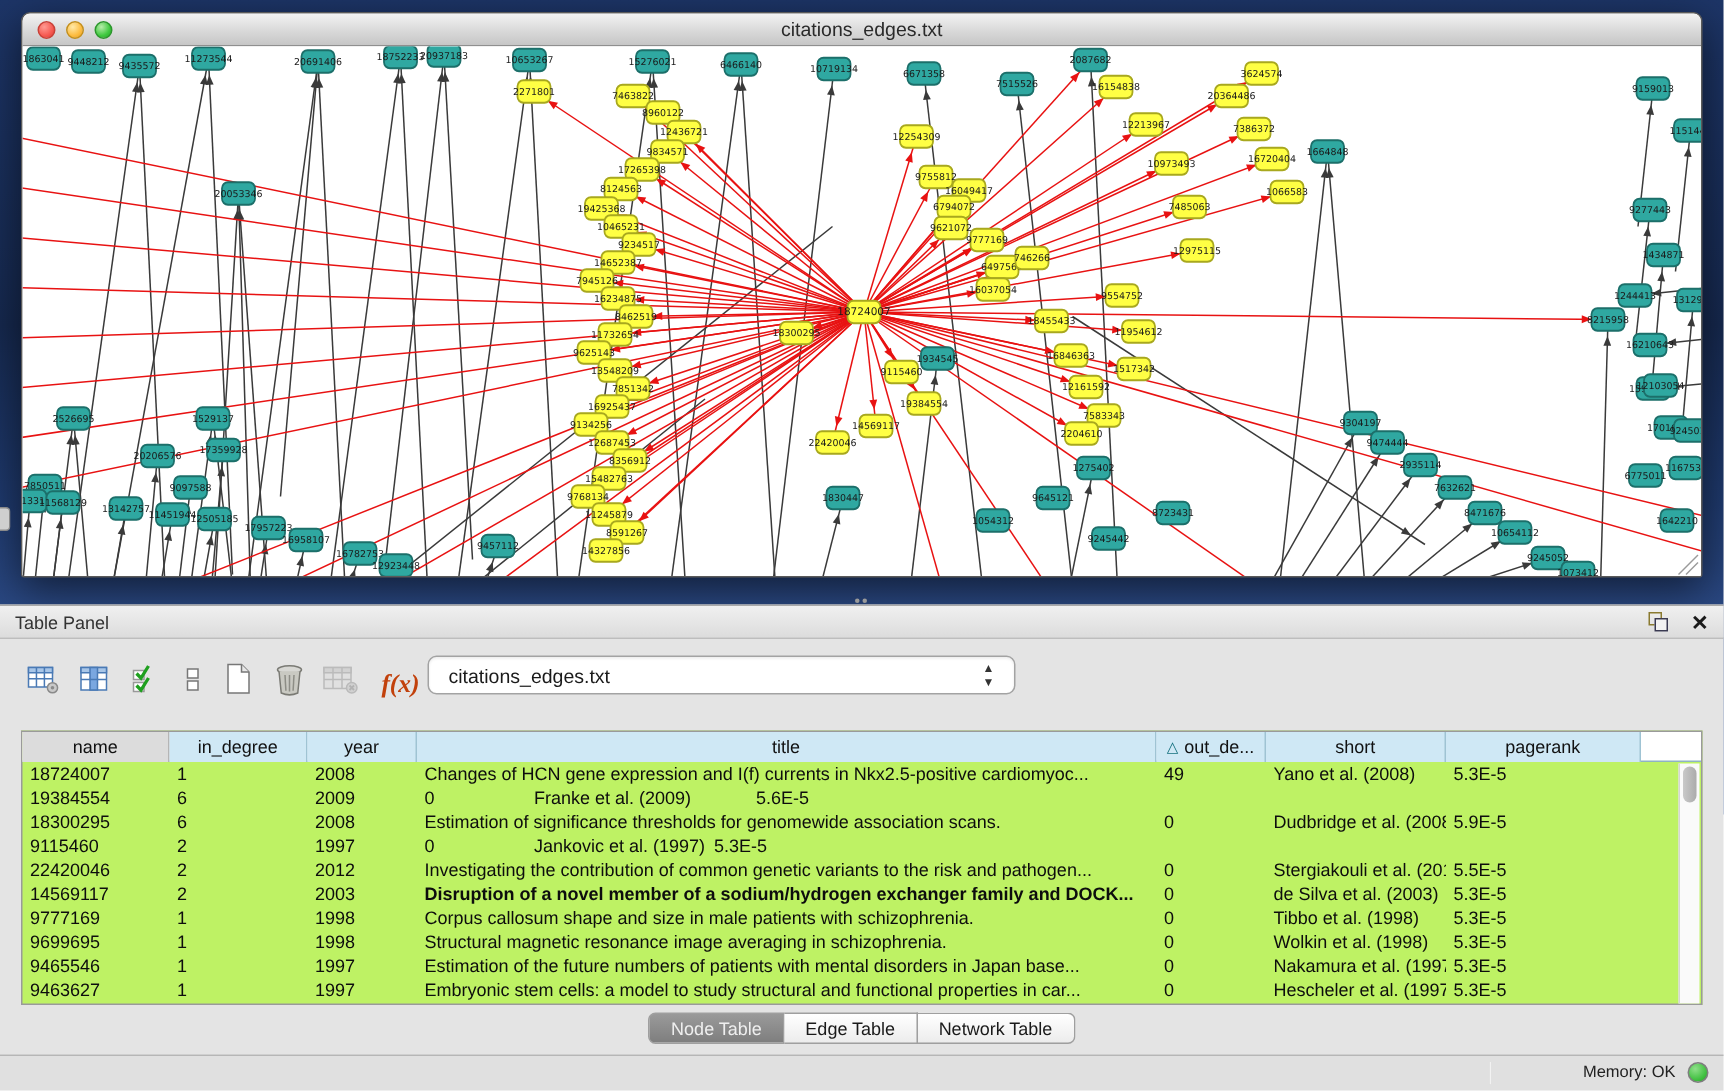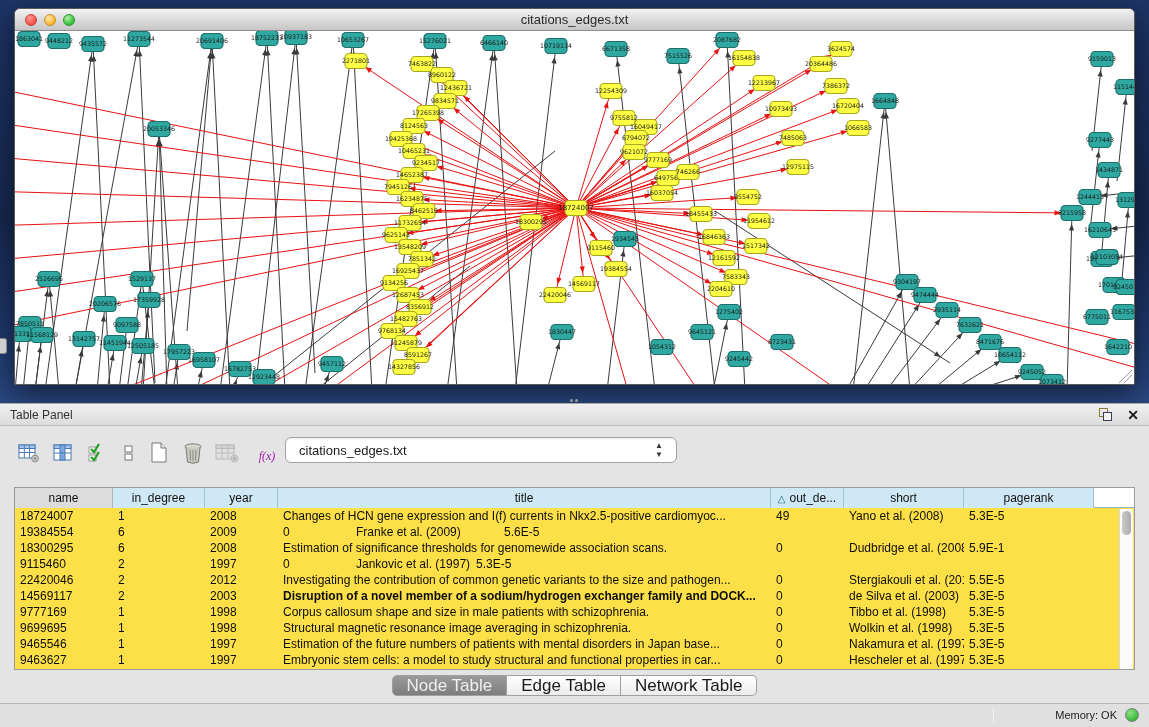--- a/index.html
+++ b/index.html
@@ -41,45 +41,45 @@
   #panel-header .ph-title { position:absolute; left:10px; top:4px; font-size:12px; color:#333; }
   #float-btn { position:absolute; right:36px; top:4px; width:14px; height:14px; cursor:default; }
   #float-btn .sq-back { position:absolute; left:0; top:0; width:9px; height:9px; border:1.5px solid #8a7a30; background:transparent; }
   #float-btn .sq-front { position:absolute; left:4px; top:4px; width:9px; height:9px; border:1.5px solid #3a3a52; background:#f2f2f2; }
   #close-btn { position:absolute; right:10px; top:2px; font-size:14px; font-weight:bold; color:#1a1a1a; line-height:18px; }
 
   
   #toolbar { position:absolute; left:0; top:30px; width:1149px; height:38px; }
   .tbtn { position:absolute; top:4px; width:26px; height:28px; background:transparent; border:none; }
   .tbtn svg { display:block; margin:2px auto 0; }
-  #fx-btn { font-family:"Liberation Serif",serif; font-style:italic; font-weight:normal; font-size:12px; color:#a21caf; }
+  #fx-btn { font-family:"Liberation Serif",serif; font-style:italic; font-weight:bold; font-size:17px; color:#c2410c; }
   #table-combo { position:absolute; left:285px; top:3px; width:392px; height:26px; background:#fff;
     border:1px solid #a3a3a3; border-radius:6px; box-shadow:inset 0 1px 2px rgba(0,0,0,.08); }
   #table-combo .combo-text { position:absolute; left:13px; top:5px; font-size:13px; color:#1a1a1a; }
   #table-combo .combo-arrows { position:absolute; right:13px; top:3px; font-size:8px; color:#333; line-height:9px; text-align:center; }
 
   
-  #grid-wrap { position:absolute; left:14px; top:83px; width:1121px; height:183px; background:#fde047;
+  #grid-wrap { position:absolute; left:14px; top:83px; width:1121px; height:183px; background:#bef264;
     border:1px solid #9a9a9a; }
   #grid-header { position:relative; height:20px; border-bottom:1px solid #8fb3c4; background:#fff; display:flex; }
   .hcell { height:20px; background:#cfe8f5; border-right:1px solid #9fc3d3; font-size:12px; color:#111;
     display:flex; align-items:center; justify-content:center; overflow:hidden; white-space:nowrap; flex:0 0 auto; }
   .hcell.gray { background:#dcdcdc; border-right:1px solid #b5b5b5; }
   .hcell .sortglyph { color:#14707e; font-size:10px; margin-right:4px; }
   #grid-body { position:relative; }
   .trow { display:flex; height:16px; align-items:center; }
   .tcell { font-size:12px; color:#0d0d0d; white-space:nowrap; overflow:hidden; padding-left:5px; flex:0 0 auto; }
   #vscroll { position:absolute; right:1px; top:21px; width:14px; height:160px; background:#fafafa;
     border-left:1px solid #d5d5d5; }
   #vscroll .thumb { position:absolute; left:2px; top:2px; width:9px; height:24px; background:linear-gradient(90deg,#c9c9c9,#ababab);
     border-radius:5px; }
 
   
   #seg-tabs { position:absolute; left:0; right:0; top:271px; display:flex; justify-content:center; }
-  .seg { height:21px; line-height:20px; padding:0 14px; font-size:17px; color:#1a1a1a;
+  .seg { height:21px; line-height:20px; padding:0 14px; font-size:12px; color:#1a1a1a;
     background:linear-gradient(180deg,#ffffff,#ececec); border:1px solid #9f9f9f; border-left:none; }
   .seg:first-child { border-left:1px solid #9f9f9f; border-radius:5px 0 0 5px; }
   .seg:last-child { border-radius:0 5px 5px 0; }
   .seg.selected { background:linear-gradient(180deg,#9a9a9a,#7e7e7e); color:#efefef; }
 
   
   #status-bar { position:absolute; left:0; top:703px; width:1149px; height:24px; background:#e0e0e0;
     border-top:1px solid #b6b6b6; }
   #status-bar .groove { position:absolute; right:155px; top:4px; width:1px; height:15px; background:#c3c3c3; border-right:1px solid #f2f2f2; }
   #memory-label { position:absolute; right:32px; top:5px; font-size:11px; color:#222;text-align:center; }
@@ -995,35 +995,35 @@
             <div class="tcell" style="width: 120px;">Franke et al. (2009)</div>
             <div class="tcell" style="width: 130px; margin-left: 28px;">5.6E-5</div>
           </div>
           <div class="trow">
             <div class="tcell" style="width: 98px;">18300295</div>
             <div class="tcell" style="width: 92px;">6</div>
             <div class="tcell" style="width: 73px;">2008</div>
             <div class="tcell" style="width: 493px;">Estimation of significance thresholds for genomewide association scans.</div>
             <div class="tcell" style="width: 73px;">0</div>
             <div class="tcell" style="width: 120px;">Dudbridge et al. (2008)</div>
-            <div class="tcell" style="width: 130px;">5.9E-1</div>
+            <div class="tcell" style="width: 130px;">5.9E-5</div>
           </div>
           <div class="trow">
             <div class="tcell" style="width: 98px;">9115460</div>
             <div class="tcell" style="width: 92px;">2</div>
             <div class="tcell" style="width: 73px;">1997</div>
             <div class="tcell" style="width: 73px;">0</div>
             <div class="tcell" style="width: 120px;">Jankovic et al. (1997)</div>
             <div class="tcell" style="width: 130px;">5.3E-5</div>
           </div>
           <div class="trow">
             <div class="tcell" style="width: 98px;">22420046</div>
             <div class="tcell" style="width: 92px;">2</div>
             <div class="tcell" style="width: 73px;">2012</div>
-            <div class="tcell" style="width: 493px;">Investigating the contribution of common genetic variants to the size and pathogen...</div>
+            <div class="tcell" style="width: 493px;">Investigating the contribution of common genetic variants to the risk and pathogen...</div>
             <div class="tcell" style="width: 73px;">0</div>
             <div class="tcell" style="width: 120px;">Stergiakouli et al. (2012)</div>
             <div class="tcell" style="width: 130px;">5.5E-5</div>
           </div>
           <div class="trow">
             <div class="tcell" style="width: 98px;">14569117</div>
             <div class="tcell" style="width: 92px;">2</div>
             <div class="tcell" style="width: 73px;">2003</div>
             <div class="tcell" style="width: 493px; font-weight: bold;">Disruption of a novel member of a sodium/hydrogen exchanger family and DOCK...</div>
             <div class="tcell" style="width: 73px;">0</div>

